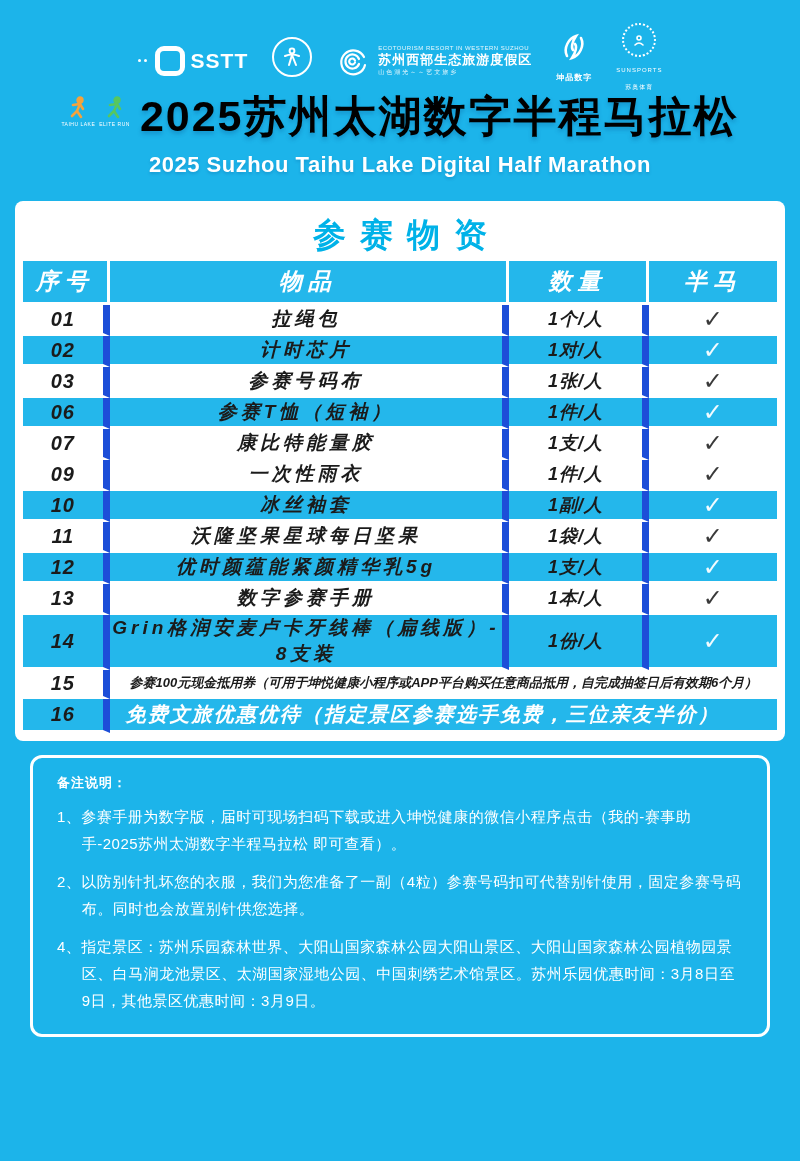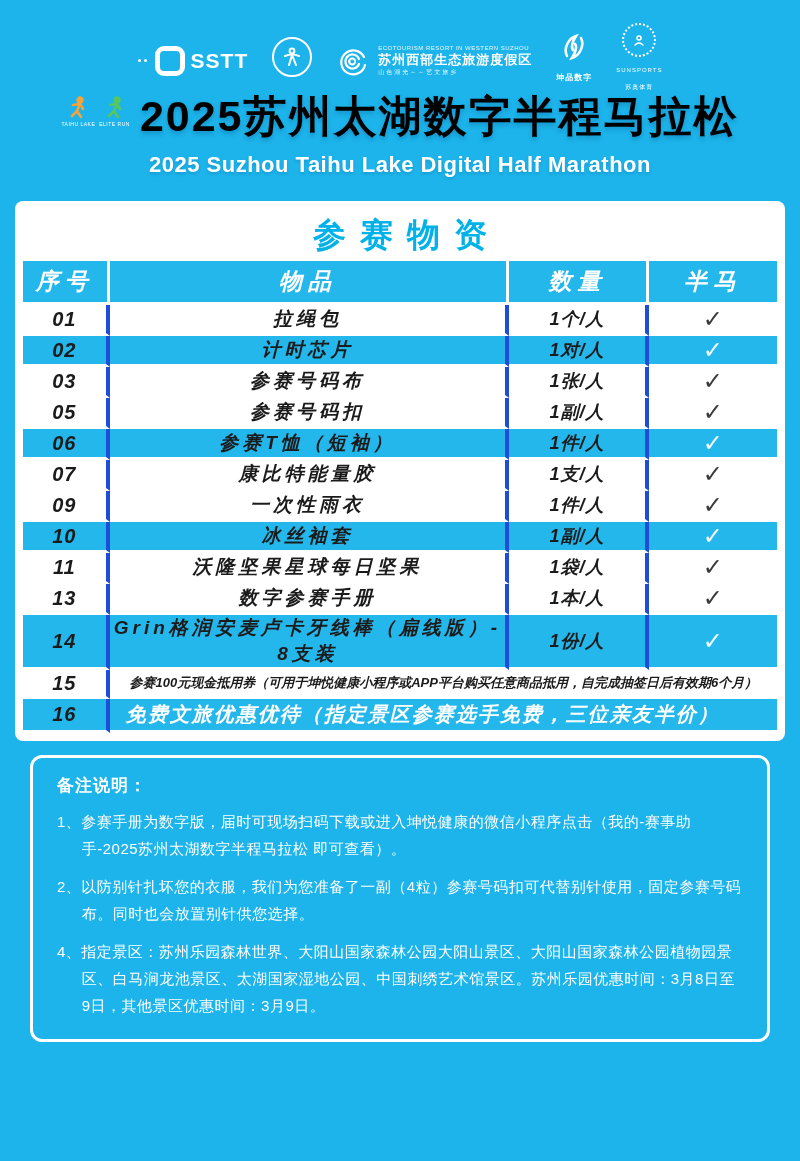--- a/index.html
+++ b/index.html
@@ -73,42 +73,42 @@
     text-indent:14px;
   }
   table{width:100%;border-collapse:separate;border-spacing:0;font-style:italic;}
   col.c1{width:11.5%;} col.c2{width:53%;} col.c3{width:18.5%;} col.c4{width:17%;}
   td,th{padding:0;border-bottom:3px solid #fff;text-align:center;vertical-align:middle;}
   th{
     background:var(--cyan-row);color:#fff;height:44px;
     font-size:23px;font-weight:800;letter-spacing:6px;
   }
   th:not(:last-child){border-right:3px solid #fff;}
-  td:not(:last-child){border-right:4px solid #1d4ed8;margin-top:44px;}
+  td:not(:last-child){border-right:7px solid #1d4ed8;margin-top:44px;}
   td{height:29px;color:var(--ink);font-weight:700;}
   tr.r-white td{background:#fff;}
   tr.r-cyan td{background:var(--cyan-row);}
   .c-no{font-size:20px;letter-spacing:1px;}
   .c-item{font-size:19px;letter-spacing:4px;}
   .c-qty{font-size:18px;letter-spacing:1px;}
   .c-check{font-size:24px;font-weight:400;}
   tr.r-white .c-check{color:#3a3a3a;}
   tr.r-cyan .c-check{color:#f2fbff;}
   .span-small{font-size:13px;letter-spacing:0;text-align:center;padding:0 6px;}
   .span-big{
     font-size:20px;letter-spacing:2px;text-align:left;padding-left:16px;
     color:#fff;height:34px;margin-left:42px;
   }
 
   
   .notes{
     margin:14px 30px 0;border:3px solid #fff;border-radius:12px;
     padding:16px 24px 20px;color:#fff;
   }
-  .notes-title{font-size:17px;font-weight:700;letter-spacing:1px;}
+  .notes-title{font-size:13px;font-weight:700;letter-spacing:1px;}
   .note-item{
     margin-top:11px;font-size:15px;line-height:1.8;
     padding-left:1.65em;text-indent:-1.65em;letter-spacing:.5px;
   }
 </style>
 </head>
 <body>
 
 <div class="logos">
   <div class="logo">
@@ -212,26 +212,20 @@
           <td class="c-item">计时芯片</td>
           <td class="c-qty">1对/人</td>
           <td class="c-check">✓</td>
         </tr>
       <tr class="r-white">
           <td class="c-no">03</td>
           <td class="c-item">参赛号码布</td>
           <td class="c-qty">1张/人</td>
           <td class="c-check">✓</td>
         </tr>
-      <tr class="r-white">
-          <td class="c-no">05</td>
-          <td class="c-item">参赛号码扣</td>
-          <td class="c-qty">1副/人</td>
-          <td class="c-check">✓</td>
-        </tr>
       <tr class="r-cyan">
           <td class="c-no">06</td>
           <td class="c-item">参赛T恤（短袖）</td>
           <td class="c-qty">1件/人</td>
           <td class="c-check">✓</td>
         </tr>
       <tr class="r-white">
           <td class="c-no">07</td>
           <td class="c-item">康比特能量胶</td>
           <td class="c-qty">1支/人</td>
@@ -246,20 +240,26 @@
       <tr class="r-cyan">
           <td class="c-no">10</td>
           <td class="c-item">冰丝袖套</td>
           <td class="c-qty">1副/人</td>
           <td class="c-check">✓</td>
         </tr>
       <tr class="r-white">
           <td class="c-no">11</td>
           <td class="c-item">沃隆坚果星球每日坚果</td>
           <td class="c-qty">1袋/人</td>
+          <td class="c-check">✓</td>
+        </tr>
+      <tr class="r-cyan">
+          <td class="c-no">12</td>
+          <td class="c-item">优时颜蕴能紧颜精华乳5g</td>
+          <td class="c-qty">1支/人</td>
           <td class="c-check">✓</td>
         </tr>
       <tr class="r-white">
           <td class="c-no">13</td>
           <td class="c-item">数字参赛手册</td>
           <td class="c-qty">1本/人</td>
           <td class="c-check">✓</td>
         </tr>
       <tr class="r-cyan">
           <td class="c-no">14</td>

